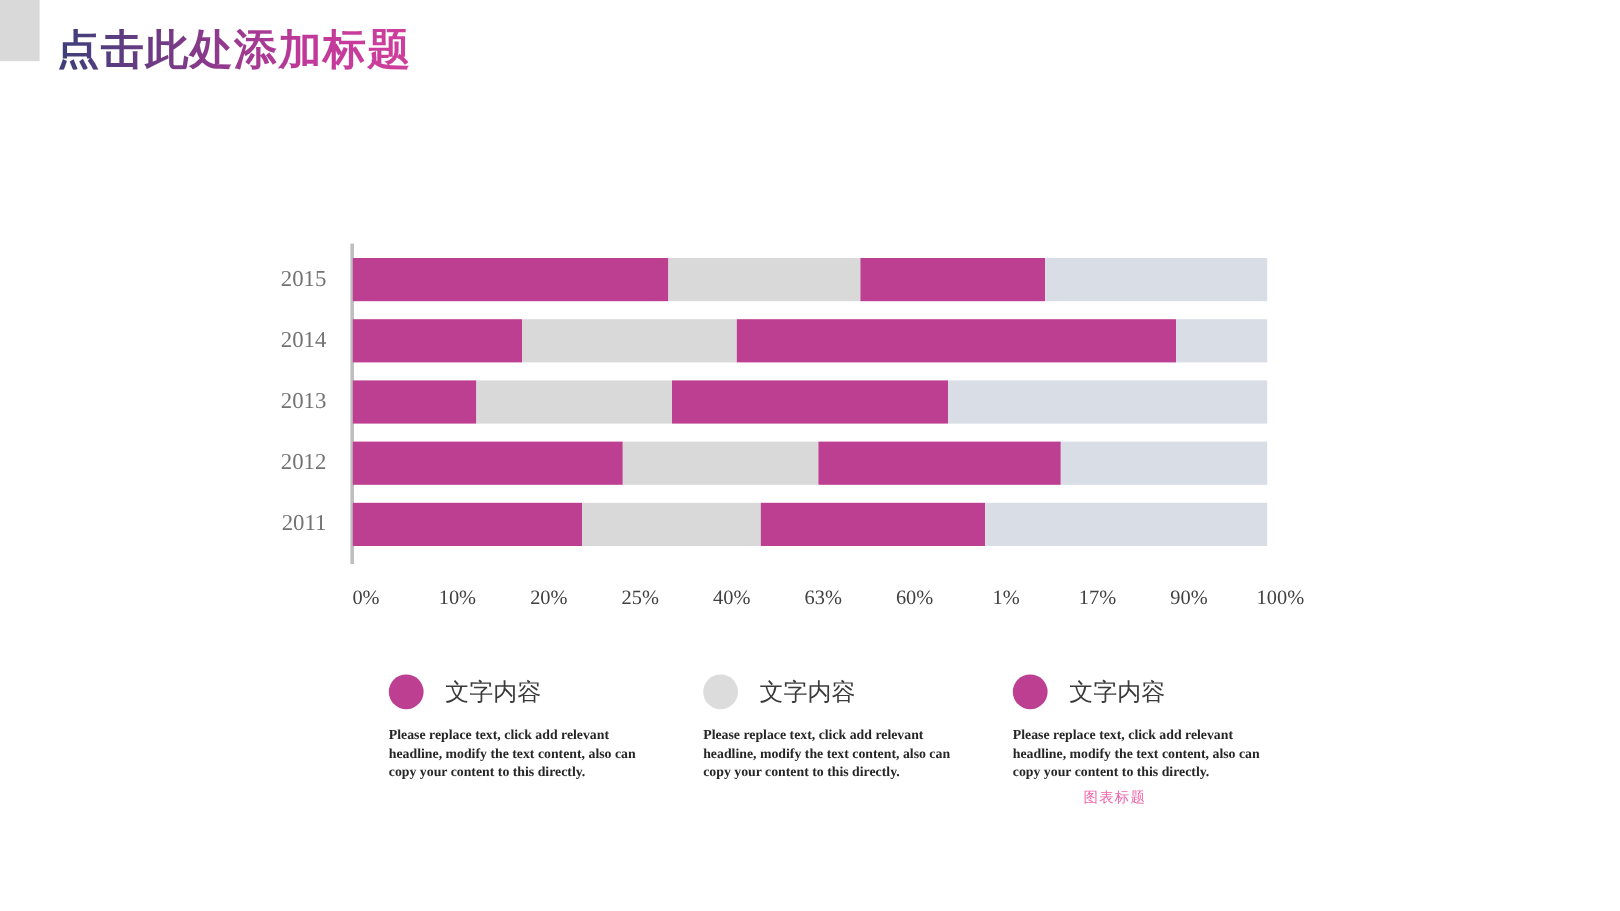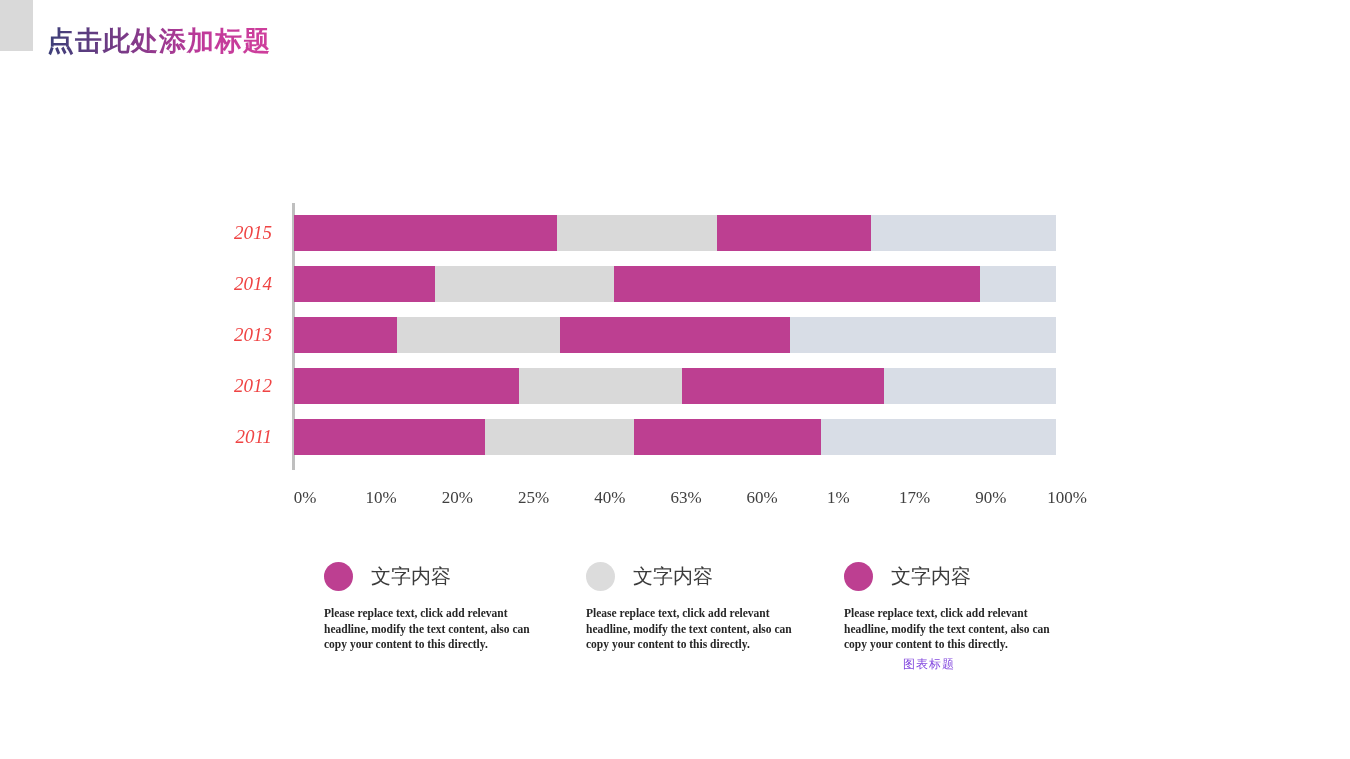--- a/index.html
+++ b/index.html
@@ -21,21 +21,21 @@
     left: 0;
     top: 0;
     width: 33px;
     height: 51px;
     background: #d9d9d9;
   }
   #page-title {
     position: absolute;
     left: 47px;
     top: 24px;
-    font-size: 27px;
+    font-size: 36px;
     font-weight: bold;
     letter-spacing: 1px;
     line-height: 34px;
     background: linear-gradient(90deg, #3b3f78 0%, #7b3a87 35%, #c0399a 70%, #cf3f9c 100%);
     -webkit-background-clip: text;
     background-clip: text;
     color: transparent;
     -webkit-text-fill-color: transparent;
     white-space: nowrap;
   }
@@ -65,23 +65,22 @@
   .bar-seg {
     position: absolute;
     top: 0;
     height: 100%;
   }
   .y-tick-label {
     position: absolute;
     width: 70px;
     text-align: right;
     font-size: 19px;
-    color: #ef4444;
-    font-family: "Liberation Serif", serif;
-    font-style: italic;
+    color: #737373;
+    font-family: "Liberation Serif", serif;
   }
   .x-tick-label {
     position: absolute;
     top: 488px;
     width: 70px;
     text-align: center;
     font-size: 17px;
     color: #404040;
     font-family: "Liberation Serif", serif;
   }
@@ -125,21 +124,21 @@
     line-height: 15.5px;
     color: #262626;
     width: 212px;
     font-family: "Liberation Serif", serif;
   }
   #footer-note {
     position: absolute;
     left: 868px;
     top: 100px;
     font-size: 12px;
-    color: #6d28d9;
+    color: #ec4899;
     letter-spacing: 1px;
     font-family: Liberation Serif, serif;
     opacity: .85;
   }
 </style>
 </head>
 <body>
 
 <div id="header-accent-block"></div>
 <div id="page-title">点击此处添加标题</div>

